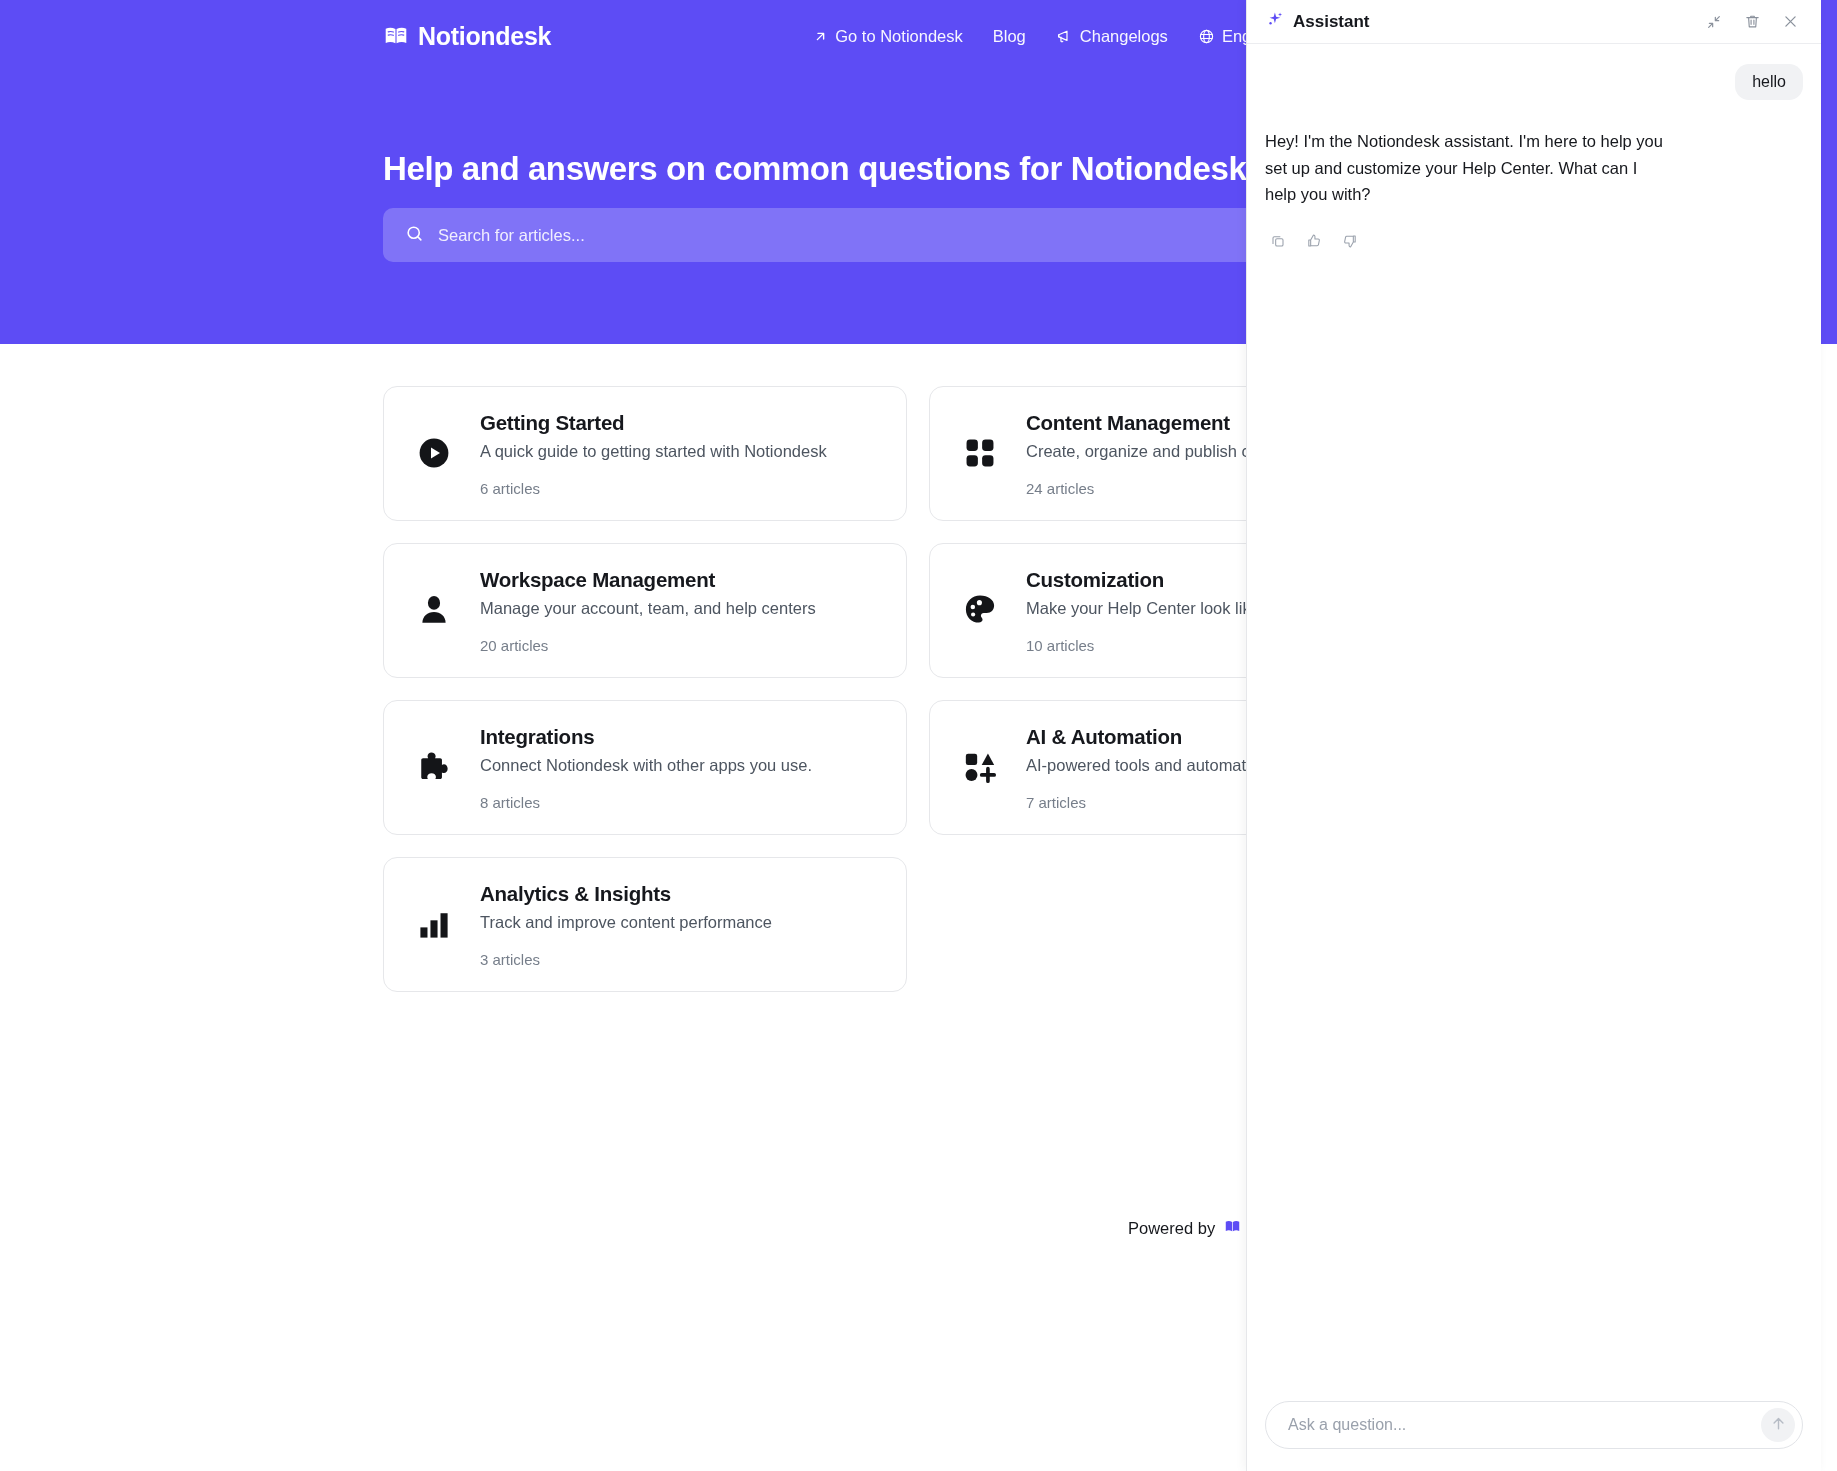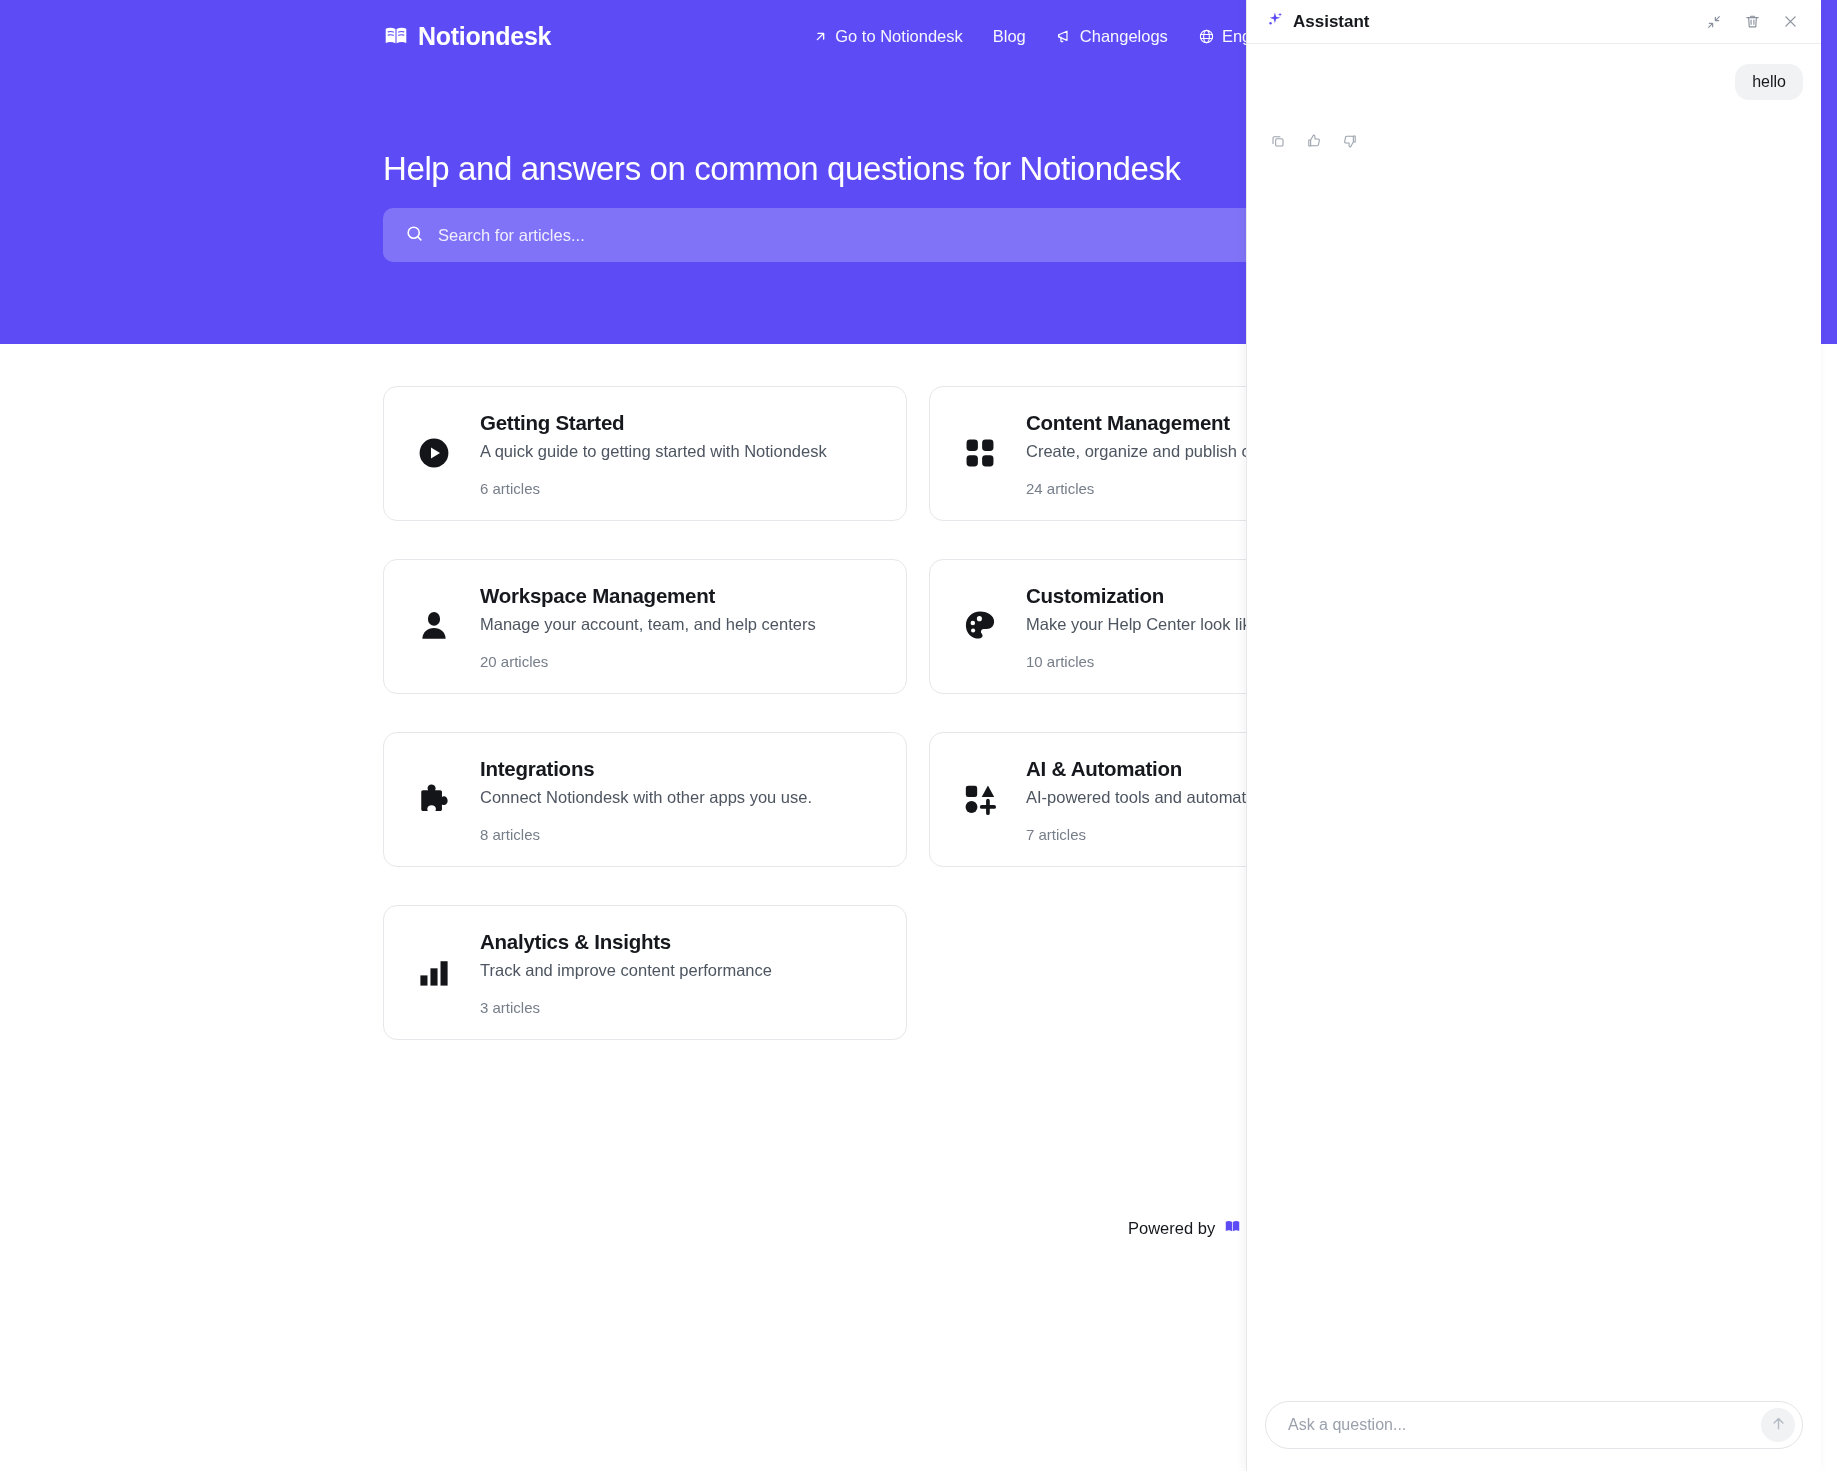--- a/index.html
+++ b/index.html
@@ -34,36 +34,36 @@
   }
   .nav-link {
     display: flex; align-items: center; gap: 7px;
     color: rgba(255,255,255,0.95); font-size: 16.5px; white-space: nowrap;
     cursor: pointer; text-decoration: none;
   }
   .nav-link svg { display:block; }
 
   .hero-title {
     position: absolute; left: 383px; top: 150px;
-    color: #ffffff; font-size: 33px; font-weight: 400; letter-spacing: -0.4px;
+    color: #ffffff; font-size: 33px; font-weight: 700; letter-spacing: -0.4px;
     white-space: nowrap;
   }
   .searchbar {
     position: absolute; left: 383px; top: 208px;
     width: 1070px; height: 54px;
     background: #8073F7; border-radius: 10px;
     display: flex; align-items: center; padding: 0 22px; gap: 14px;
   }
   .search-ph { color: rgba(255,255,255,0.88); font-size: 16.5px; }
 
   
   .cards {
     position: absolute; left: 383px; top: 386px;
     width: 1070px;
-    display: grid; grid-template-columns: 1fr 1fr; gap: 38px 22px;
+    display: grid; grid-template-columns: 1fr 1fr; gap: 22px 22px;
   }
   .card {
     background: #ffffff; border: 1px solid #E6E7EA; border-radius: 14px;
     height: 135px; padding: 24px 28px 0 28px;
     display: flex; align-items: flex-start; gap: 24px;
     cursor: pointer;
   }
   .card-icon {
     width: 44px; height: 44px; flex: 0 0 44px;
     display: flex; align-items: center; justify-content: center;
@@ -374,20 +374,21 @@
         </div>
       </div>
     </div>
 
     <div class="a-body">
       <div class="msg-user">
         <div class="bubble-user">hello</div>
       </div>
 
       <div class="msg-bot">
+        <div class="bot-text">Hey! I'm the Notiondesk assistant. I'm here to help you set up and customize your Help Center. What can I help you with?</div>
         <div class="bot-actions">
           <div class="act">
             <svg viewBox="0 0 24 24" width="16" height="16" fill="none" stroke="currentColor" stroke-width="1.6" stroke-linejoin="round">
               <rect x="8.5" y="8.5" width="11" height="11" rx="2"></rect>
               <path d="M15.5 5.5h-9a2 2 0 0 0-2 2v9"></path>
             </svg>
           </div>
           <div class="act">
             <svg viewBox="0 0 24 24" width="16" height="16" fill="none" stroke="currentColor" stroke-width="1.6" stroke-linejoin="round">
               <path d="M7 10.5v9H4.2v-9H7Zm0 0 4.2-7.5c1.4 0 2.2 1 2.2 2.2V9h4.9c1.1 0 1.9 1 1.7 2.1l-1.3 6.3c-.2.9-1 1.6-1.9 1.6H7"></path>

